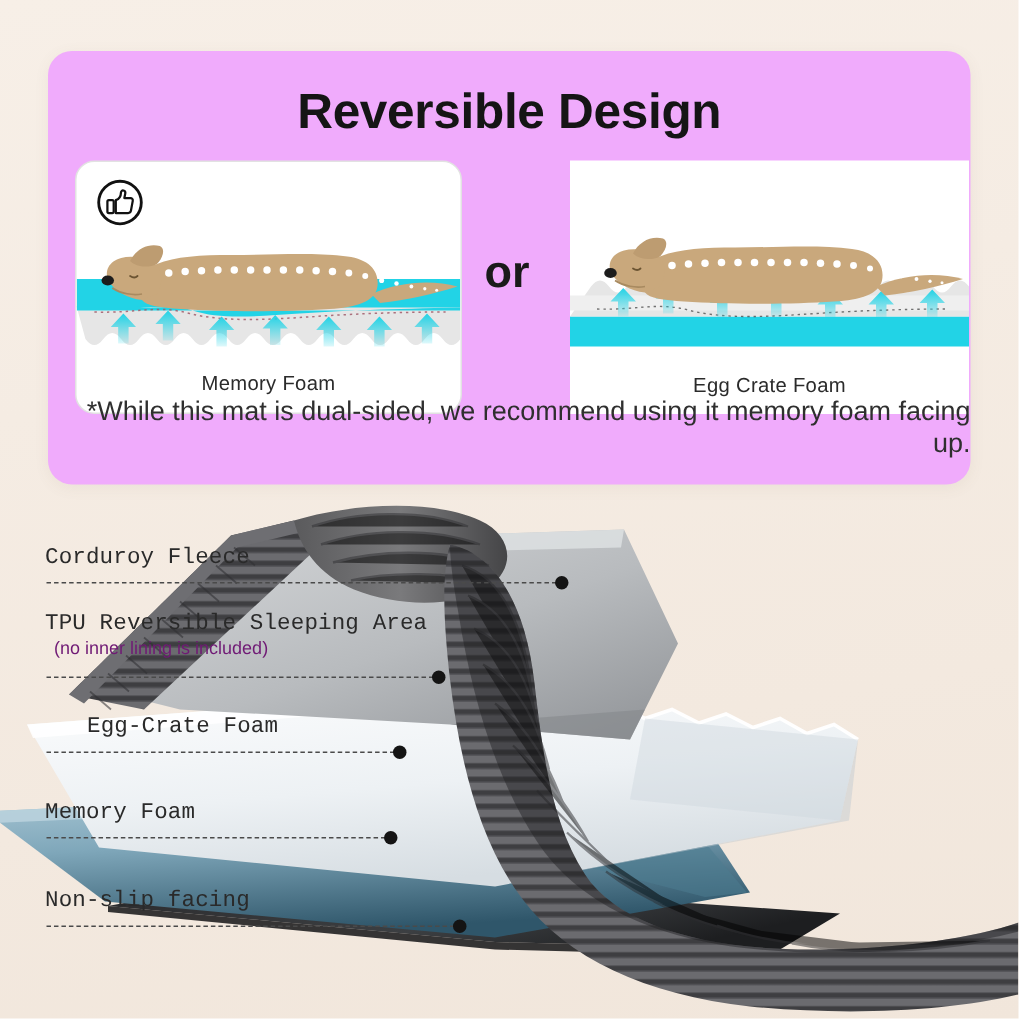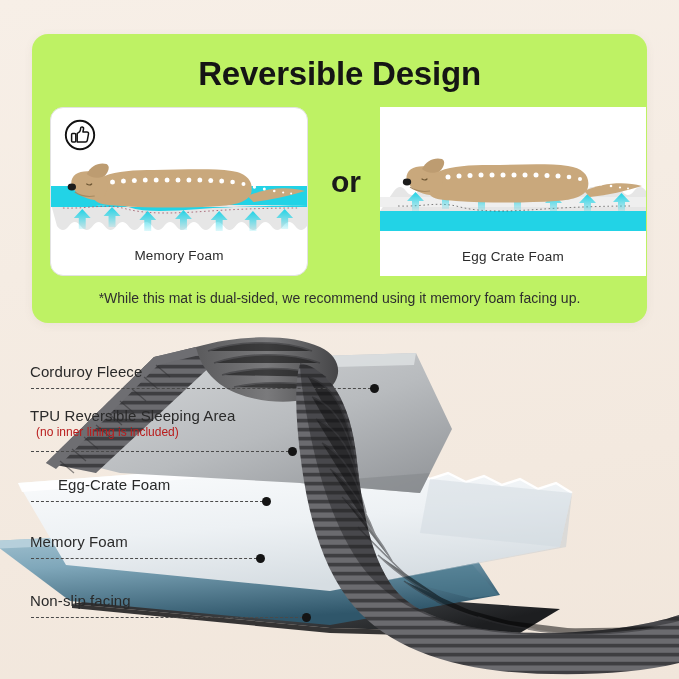--- a/index.html
+++ b/index.html
@@ -13,21 +13,21 @@
     position: relative;
   }
 
   
   .top-card {
     position: absolute;
     left: 32px;
     top: 34px;
     width: 615px;
     height: 289px;
-    background: #bef264;
+    background: #f0abfc;
     border-radius: 16px;
     box-shadow: 0 2px 10px rgba(120, 100, 80, 0.07);
   }
 
   .card-title {
     text-align: center;
     font-size: 33px;
     font-weight: 700;
     color: #151515;
     letter-spacing: -0.2px;
@@ -70,21 +70,21 @@
     width: 32px;
     height: 32px;
     z-index: 6;
   }
 
   .or-divider {
     position: absolute;
     left: 283px;
     top: 58px;
     width: 46px;
-    text-align: right;
+    text-align: center;
     font-size: 30px;
     font-weight: 700;
     color: #1a1a1a;
     z-index: 7;
   }
 
   .scene { position: absolute; left: 0; top: 0; width: 100%; height: 134px; }
 
   .panel-label {
     position: absolute;
@@ -95,22 +95,22 @@
     font-size: 13.5px;
     color: #2b2b2b;
     letter-spacing: 0.2px;
   }
 
   .footnote {
     position: absolute;
     left: 0;
     bottom: 17px;
     width: 100%;
-    text-align: center;
-    font-size: 14px;
+    text-align: right;
+    font-size: 18px;
     color: #2f2f2f;
   }
 
   
   .product-area {
     position: absolute;
     left: 0;
     top: 333px;
     width: 679px;
     height: 346px;
@@ -118,25 +118,26 @@
 
   .callouts { position: absolute; left: 0; top: 0; width: 679px; height: 346px; z-index: 5; }
 
   .callout { position: absolute; }
 
   .callout-label {
     font-size: 15px;
     color: #2a2a2a;
     white-space: nowrap;
     letter-spacing: 0.1px;
+    font-family: Liberation Mono, monospace;
   }
 
   .callout-sub {
     font-size: 12px;
-    color: #b91c1c;
+    color: #701a75;
     white-space: nowrap;
     margin-top: 1px;
     padding-left: 6px;
   }
 
   .leader {
     position: absolute;
     height: 0;
     border-top: 1.4px dashed #4a4a4a;
   }

